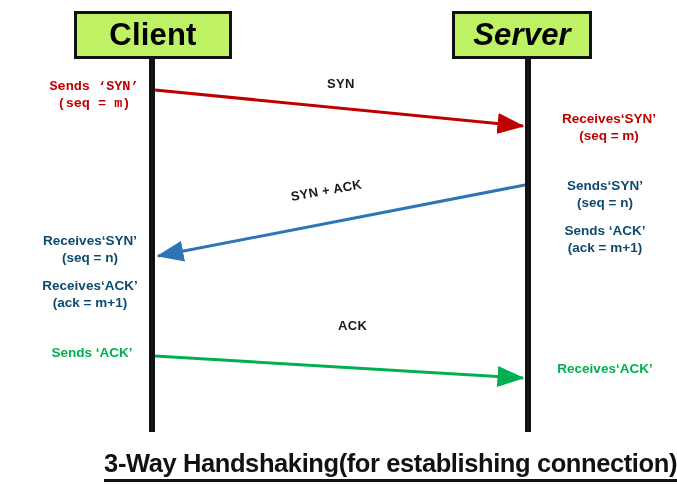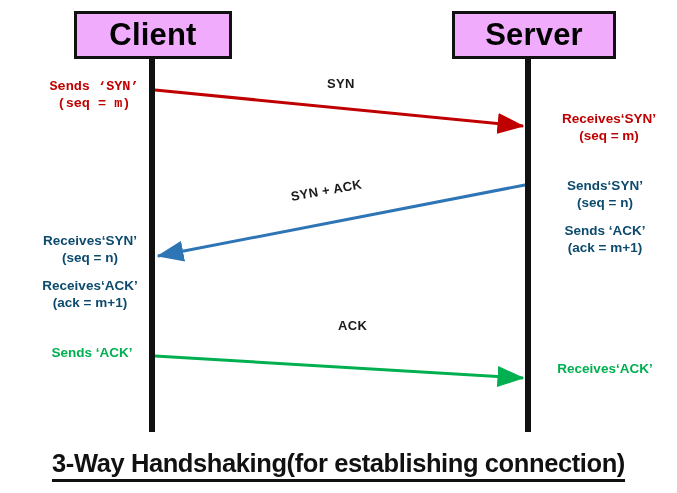--- a/index.html
+++ b/index.html
@@ -21,41 +21,42 @@
     position: absolute;
     left: 0;
     top: 0;
     width: 677px;
     height: 493px;
   }
   .node-box {
     position: absolute;
     box-sizing: border-box;
     border: 3px solid #111111;
-    background: #f0abfc;
+    background: #bef264;
     display: flex;
     align-items: center;
     justify-content: center;
     font-weight: bold;
     color: #000000;
     letter-spacing: 0.2px;
   }
   #client-box {
     left: 74px;
     top: 11px;
     width: 158px;
     height: 48px;
     font-size: 31px;
   }
   #server-box {
     left: 452px;
     top: 11px;
-    width: 164px;
+    width: 140px;
     height: 48px;
     font-size: 31px;
+    font-style: italic;
   }
   .note {
     position: absolute;
     font-size: 13.5px;
     font-weight: bold;
     line-height: 17px;
     white-space: nowrap;
     text-align: center;
   }
   .note .line2 { display: block; }
@@ -82,21 +83,21 @@
   }
   #label-syn      { left: 327px; top: 76px; }
   #label-syn-ack  { left: 291px; top: 189px; transform: rotate(-10deg); transform-origin: left center; }
   #label-ack      { left: 338px; top: 318px; }
 
   #diagram-title {
     position: absolute;
     left: 0;
     top: 449px;
     width: 677px;
-    text-align: center;
+    text-align: right;
     font-size: 25.5px;
     font-weight: bold;
     color: #111111;
     letter-spacing: -0.4px;
   }
   #diagram-title .title-underline {
     border-bottom: 3px solid #111111;
     padding-bottom: 1px;
     display: inline-block;
   }

